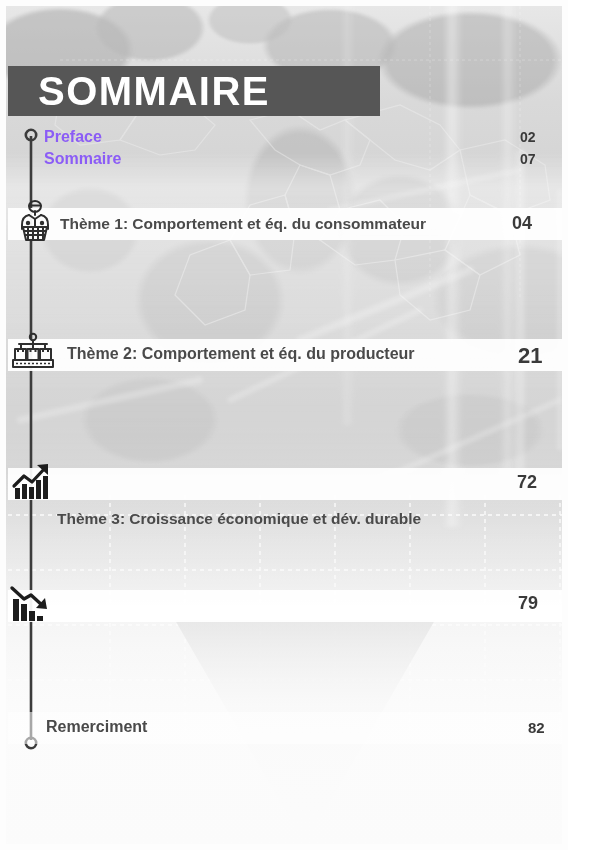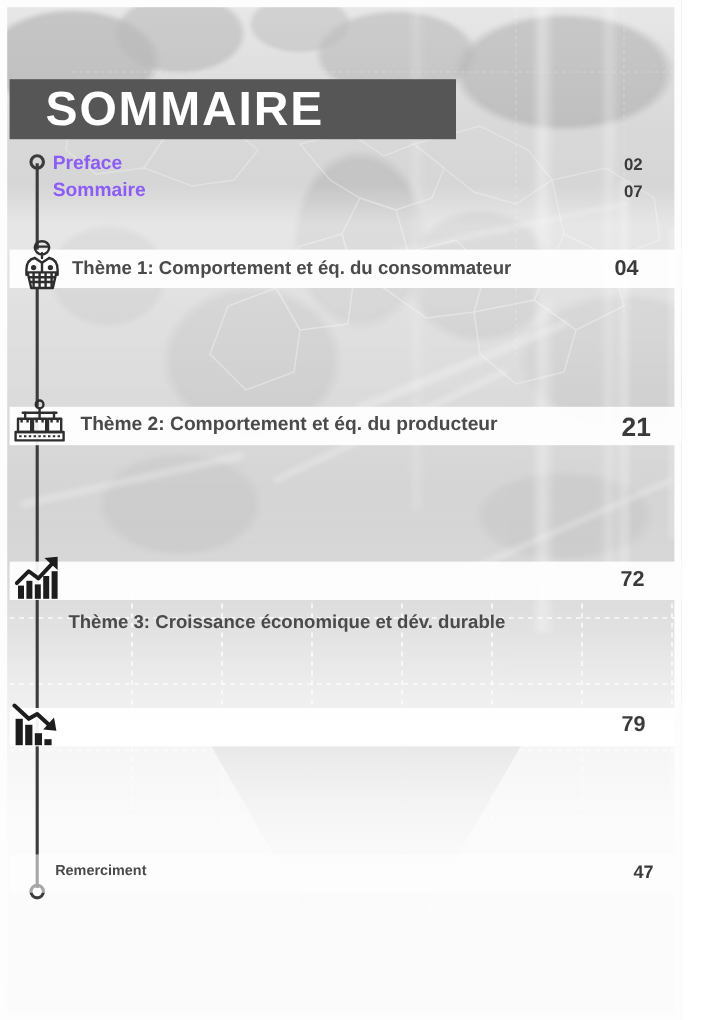--- a/index.html
+++ b/index.html
@@ -352,17 +352,17 @@
       </g>
       <g fill="none" stroke="#1d1d1d" stroke-width="3.4" stroke-linecap="round" stroke-linejoin="round">
         <path d="M4 6 L16 17 L23 13 L35 24"></path>
       </g>
       <polygon points="39,27 28,26 37,16" fill="#1d1d1d"></polygon>
     </svg>
   </div>
   <div class="row-page" style="left:518px; top:593px; font-size:18px;">79</div>
 
   <div class="band band-wide" style="top:712px; background:rgba(255,255,255,.55);"></div>
-  <div class="row-label" style="position:absolute; left:46px; top:718px; font-size:12px;text-align:right;">Remerciment</div>
-  <div class="row-page" style="left:528px; top:719px; font-size:15px;">47</div>
+  <div class="row-label" style="position:absolute; left:46px; top:718px; font-size:16px;text-align:right;">Remerciment</div>
+  <div class="row-page" style="left:528px; top:719px; font-size:15px;">82</div>
 
   <div class="page-border"></div>
 </div>
 
 </body></html>

